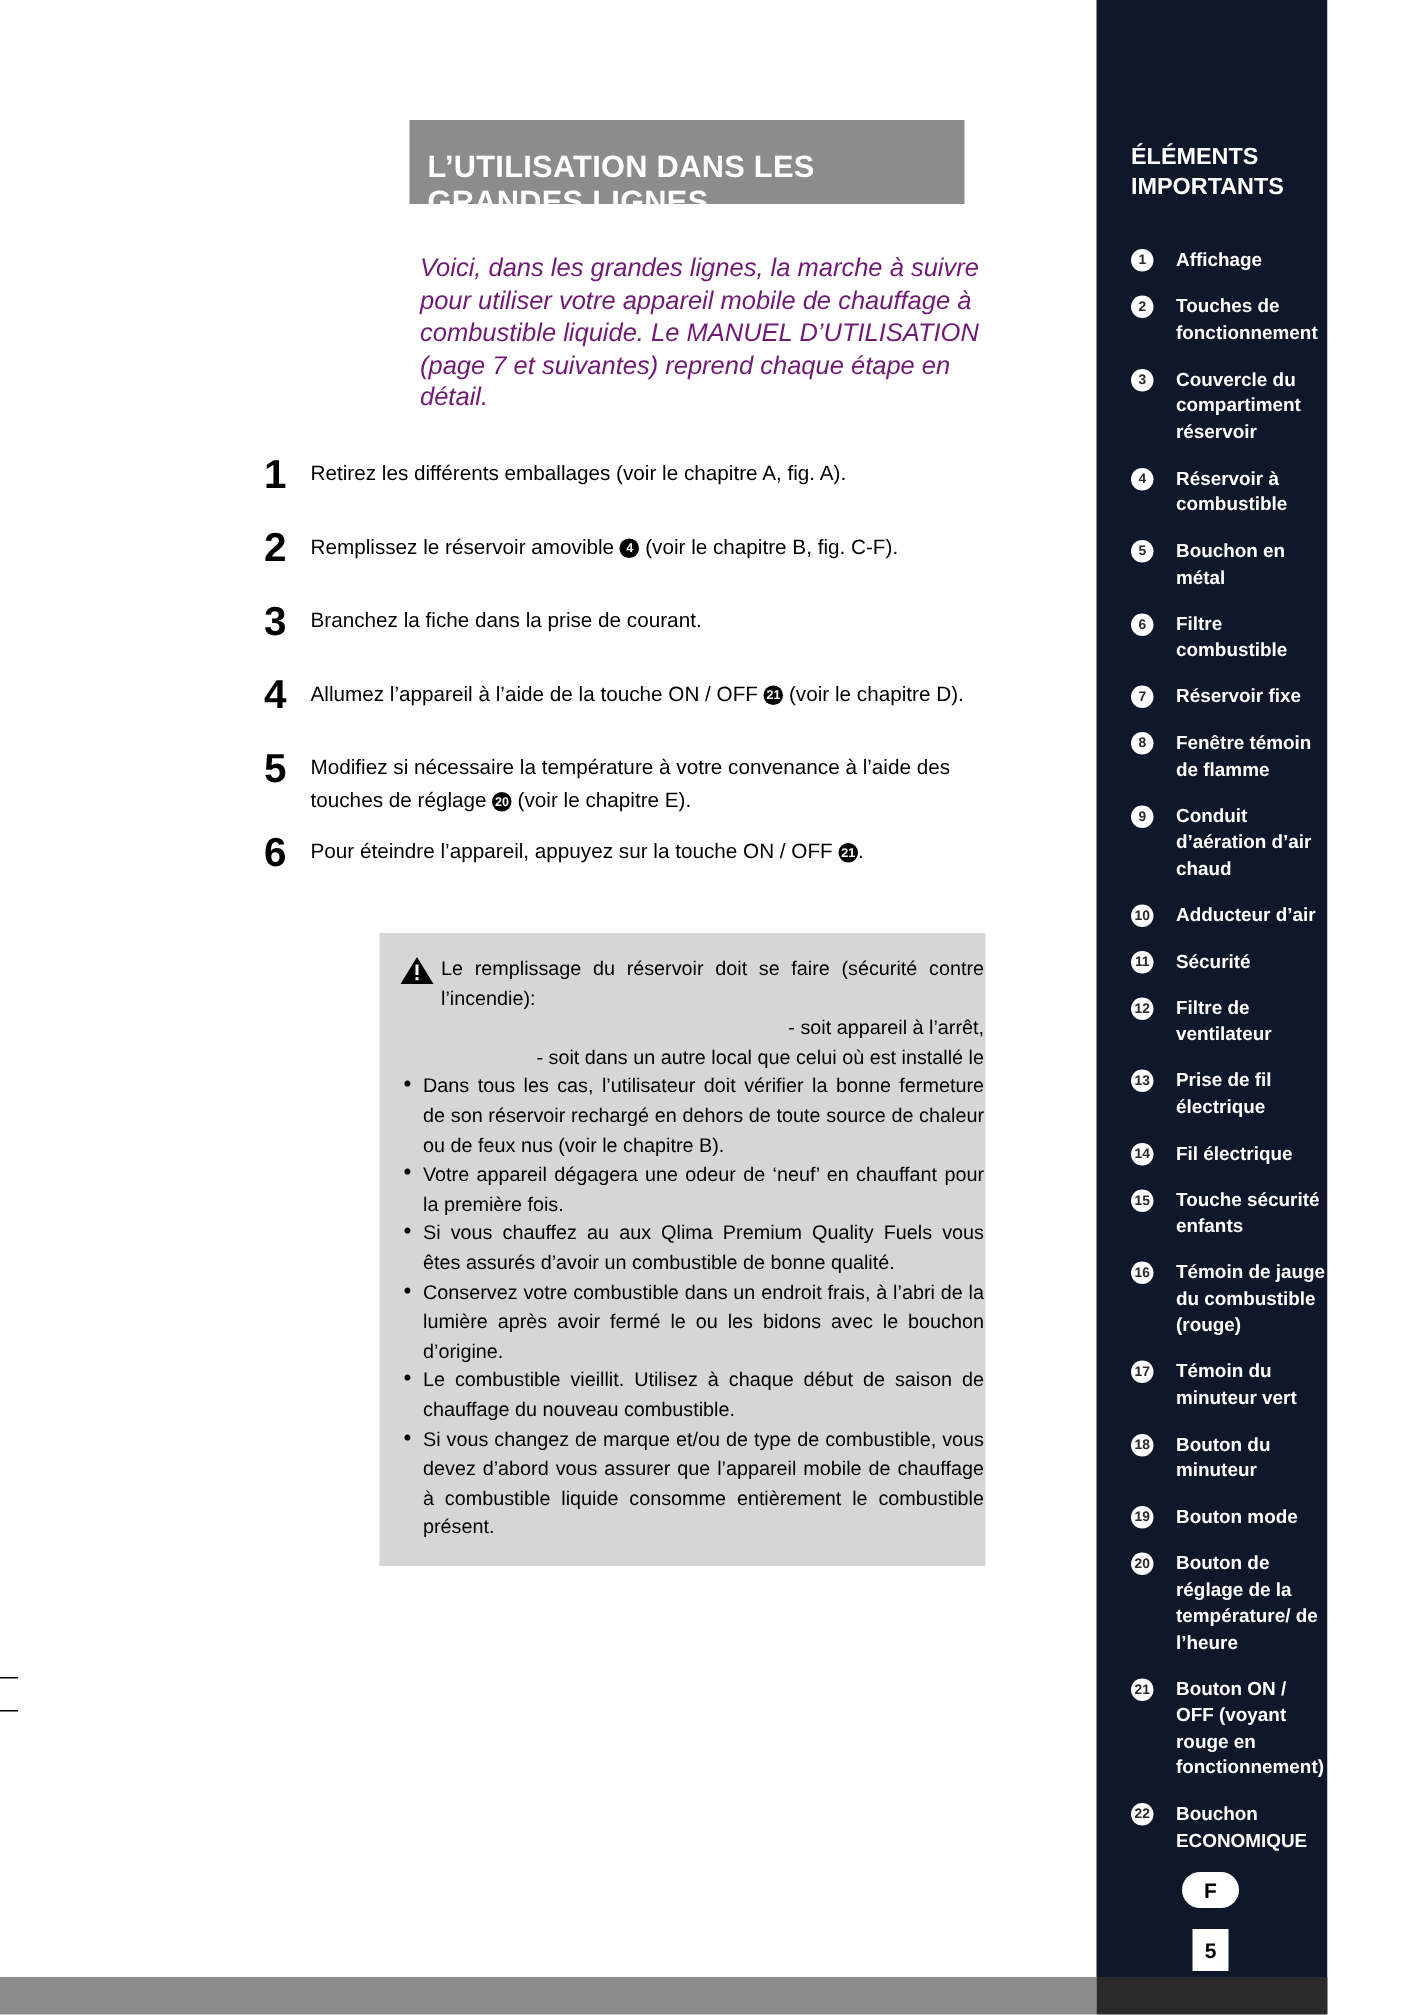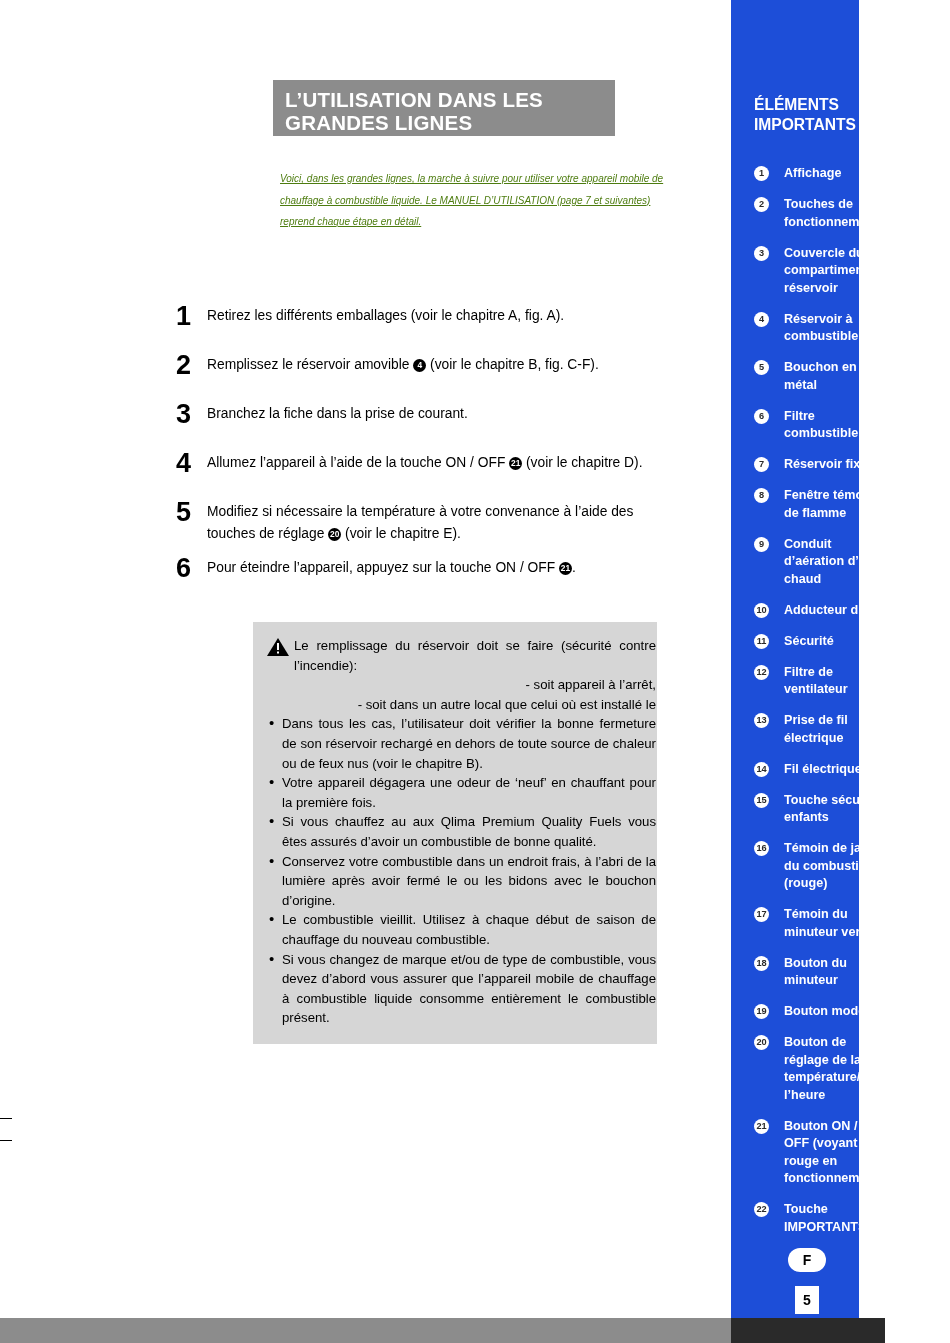--- a/index.html
+++ b/index.html
@@ -20,23 +20,23 @@
     position: absolute;
     inset: 0;
     background: #ffffff;
   }
 
   
   .sidebar {
     position: absolute;
     top: 0;
     left: 731px;
-    width: 128px;
+    width: 154px;
     height: 1318px;
-    background: #1d4ed8;
+    background: #0f172a;
     color: #ffffff;
   }
   
   .right-margin {
     position: absolute;
     top: 0;
     left: 885px;
     width: 65px;
     height: 1343px;
     background: #ffffff;
@@ -75,42 +75,41 @@
     left: 0;
     top: 0;
     width: 731px;
     height: 1318px;
   }
 
   .title-banner {
     position: absolute;
     left: 273px;
     top: 80px;
-    width: 342px;
+    width: 370px;
     height: 56px;
     background: #8c8c8c;
     color: #ffffff;
     font-weight: bold;
     font-size: 20.5px;
     line-height: 23px;
     letter-spacing: 0.2px;
-    padding: 8px 0 0 12px;
+    padding: 20px 0 0 12px;
     box-sizing: border-box;
   }
 
   .intro {
     position: absolute;
     left: 280px;
     top: 168px;
     width: 390px;
     font-style: italic;
-    font-size: 10px;
+    font-size: 17px;
     line-height: 21.5px;
-    color: #4d7c0f;
-    text-decoration: underline;
+    color: #701a75;
   }
 
   .steps {
     position: absolute;
     left: 176px;
     top: 305px;
     width: 500px;
   }
   .step {
     position: relative;
@@ -355,21 +354,21 @@
         <div class="sb-item"><span class="sb-bullet">12</span><span>Filtre de ventilateur</span></div>
         <div class="sb-item"><span class="sb-bullet">13</span><span>Prise de fil électrique</span></div>
         <div class="sb-item"><span class="sb-bullet">14</span><span>Fil électrique</span></div>
         <div class="sb-item"><span class="sb-bullet">15</span><span>Touche sécurité enfants</span></div>
         <div class="sb-item"><span class="sb-bullet">16</span><span>Témoin de jauge du combustible (rouge)</span></div>
         <div class="sb-item"><span class="sb-bullet">17</span><span>Témoin du minuteur vert</span></div>
         <div class="sb-item"><span class="sb-bullet">18</span><span>Bouton du minuteur</span></div>
         <div class="sb-item"><span class="sb-bullet">19</span><span>Bouton mode</span></div>
         <div class="sb-item"><span class="sb-bullet">20</span><span>Bouton de réglage de la température/ de l’heure</span></div>
         <div class="sb-item"><span class="sb-bullet">21</span><span>Bouton ON / OFF (voyant rouge en fonctionnement)</span></div>
-        <div class="sb-item"><span class="sb-bullet">22</span><span>Touche IMPORTANTS</span></div>
+        <div class="sb-item"><span class="sb-bullet">22</span><span>Bouchon ECONOMIQUE</span></div>
       </div>
   </div>
 
   <div class="right-margin"></div>
 
   <div class="bottom-bar"></div>
   <div class="bottom-bar-dark"></div>
 
   <div class="lang-badge">F</div>
   <div class="page-num">5</div>

